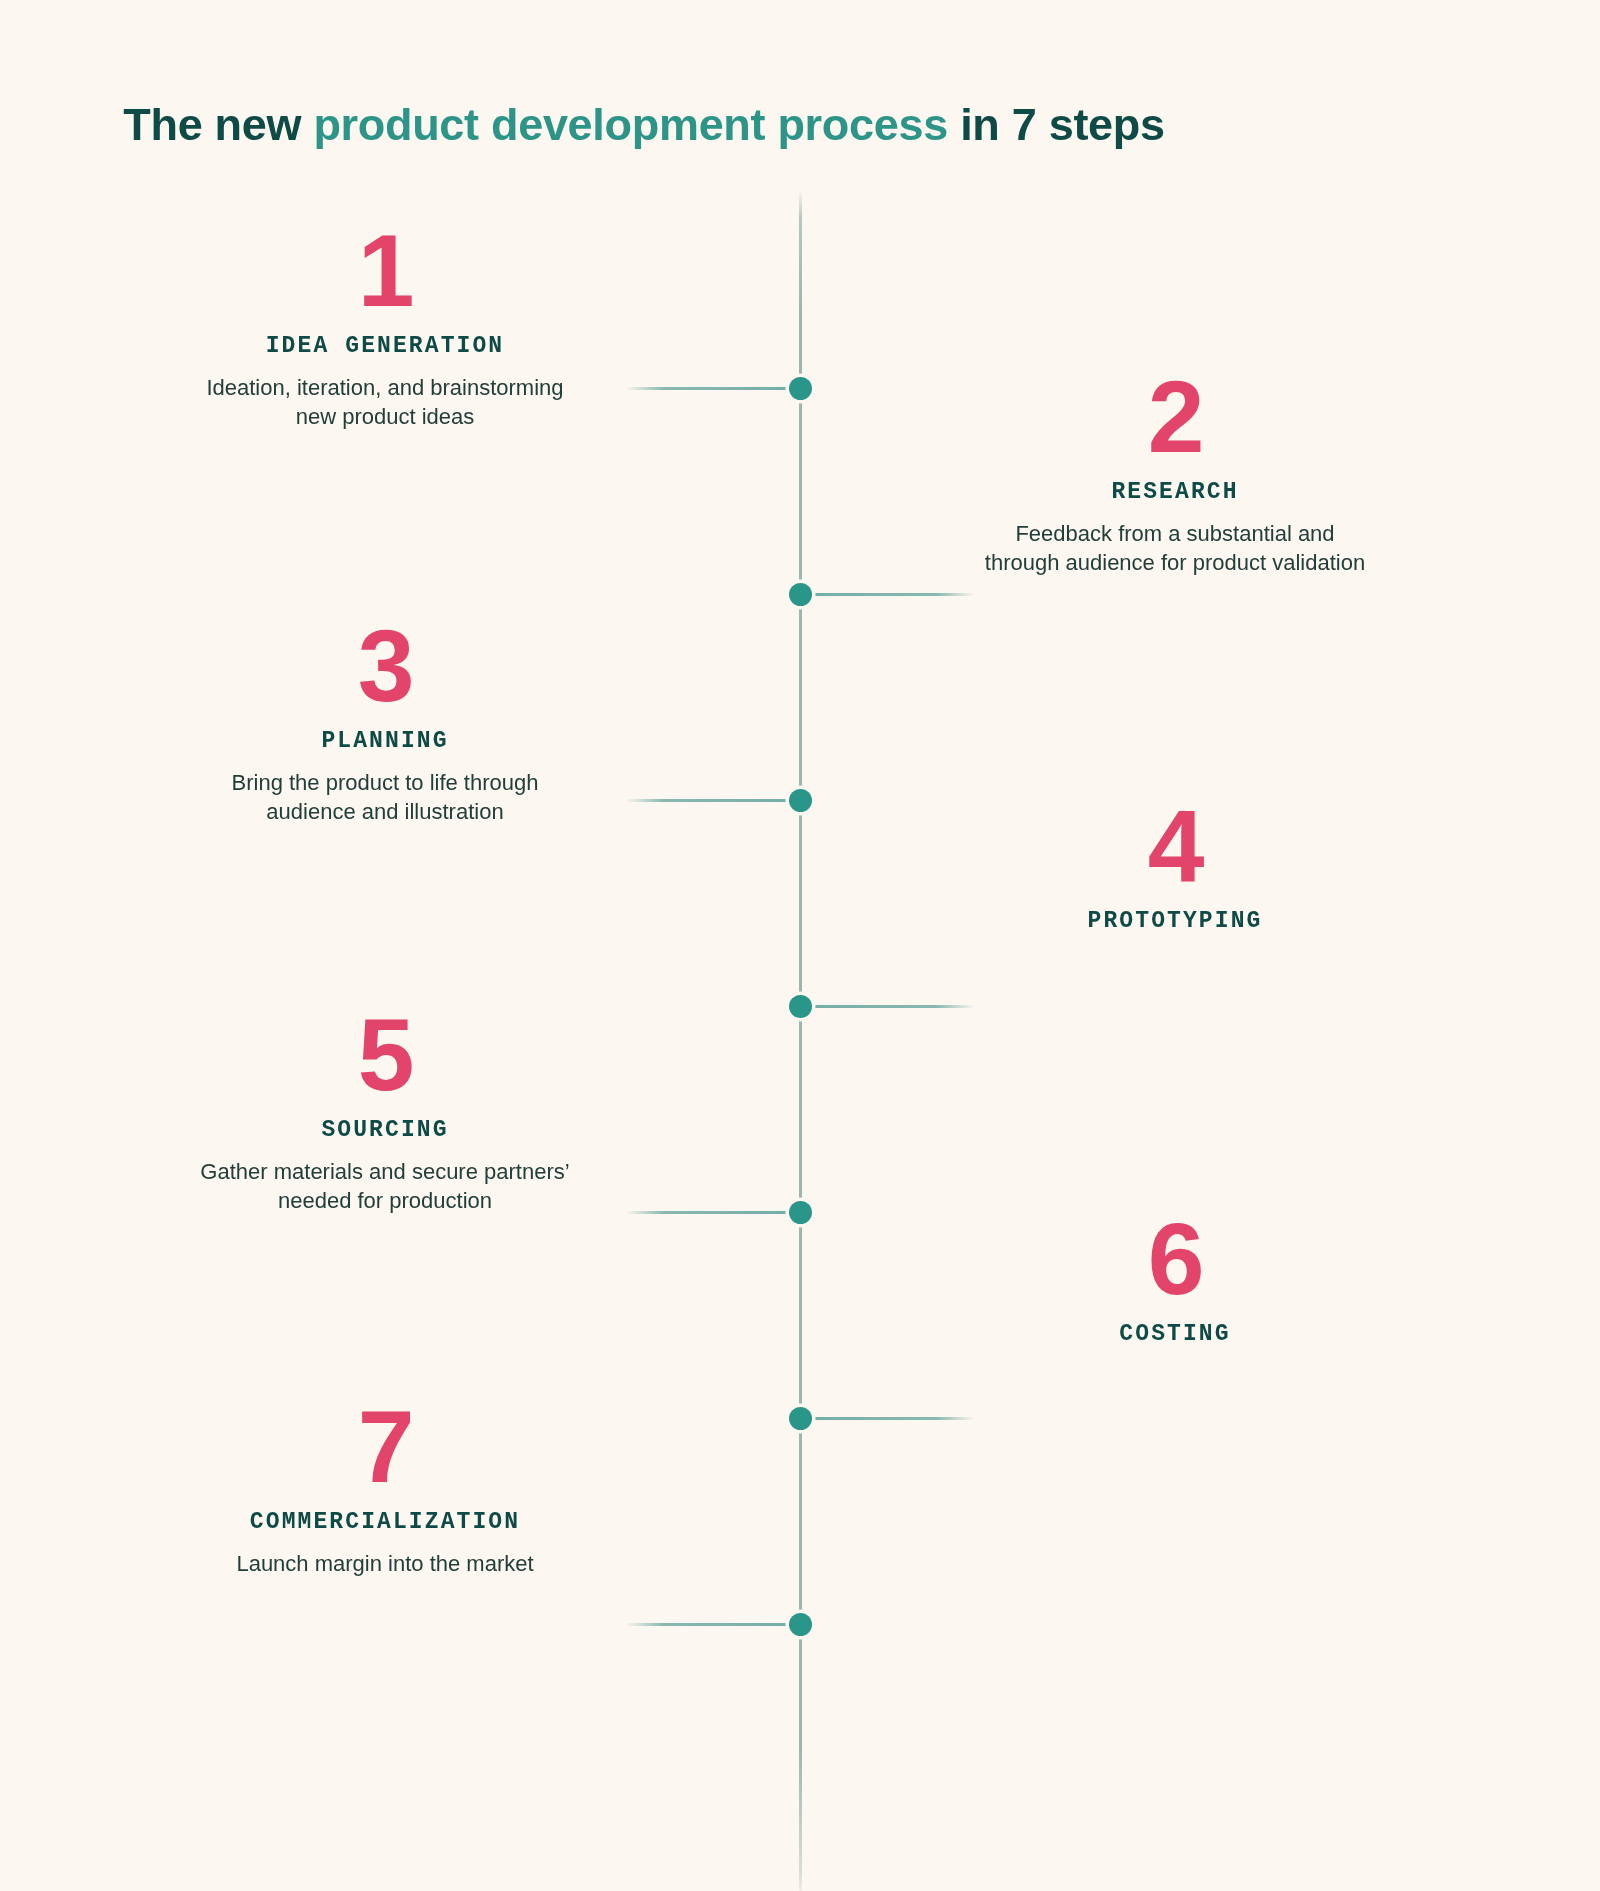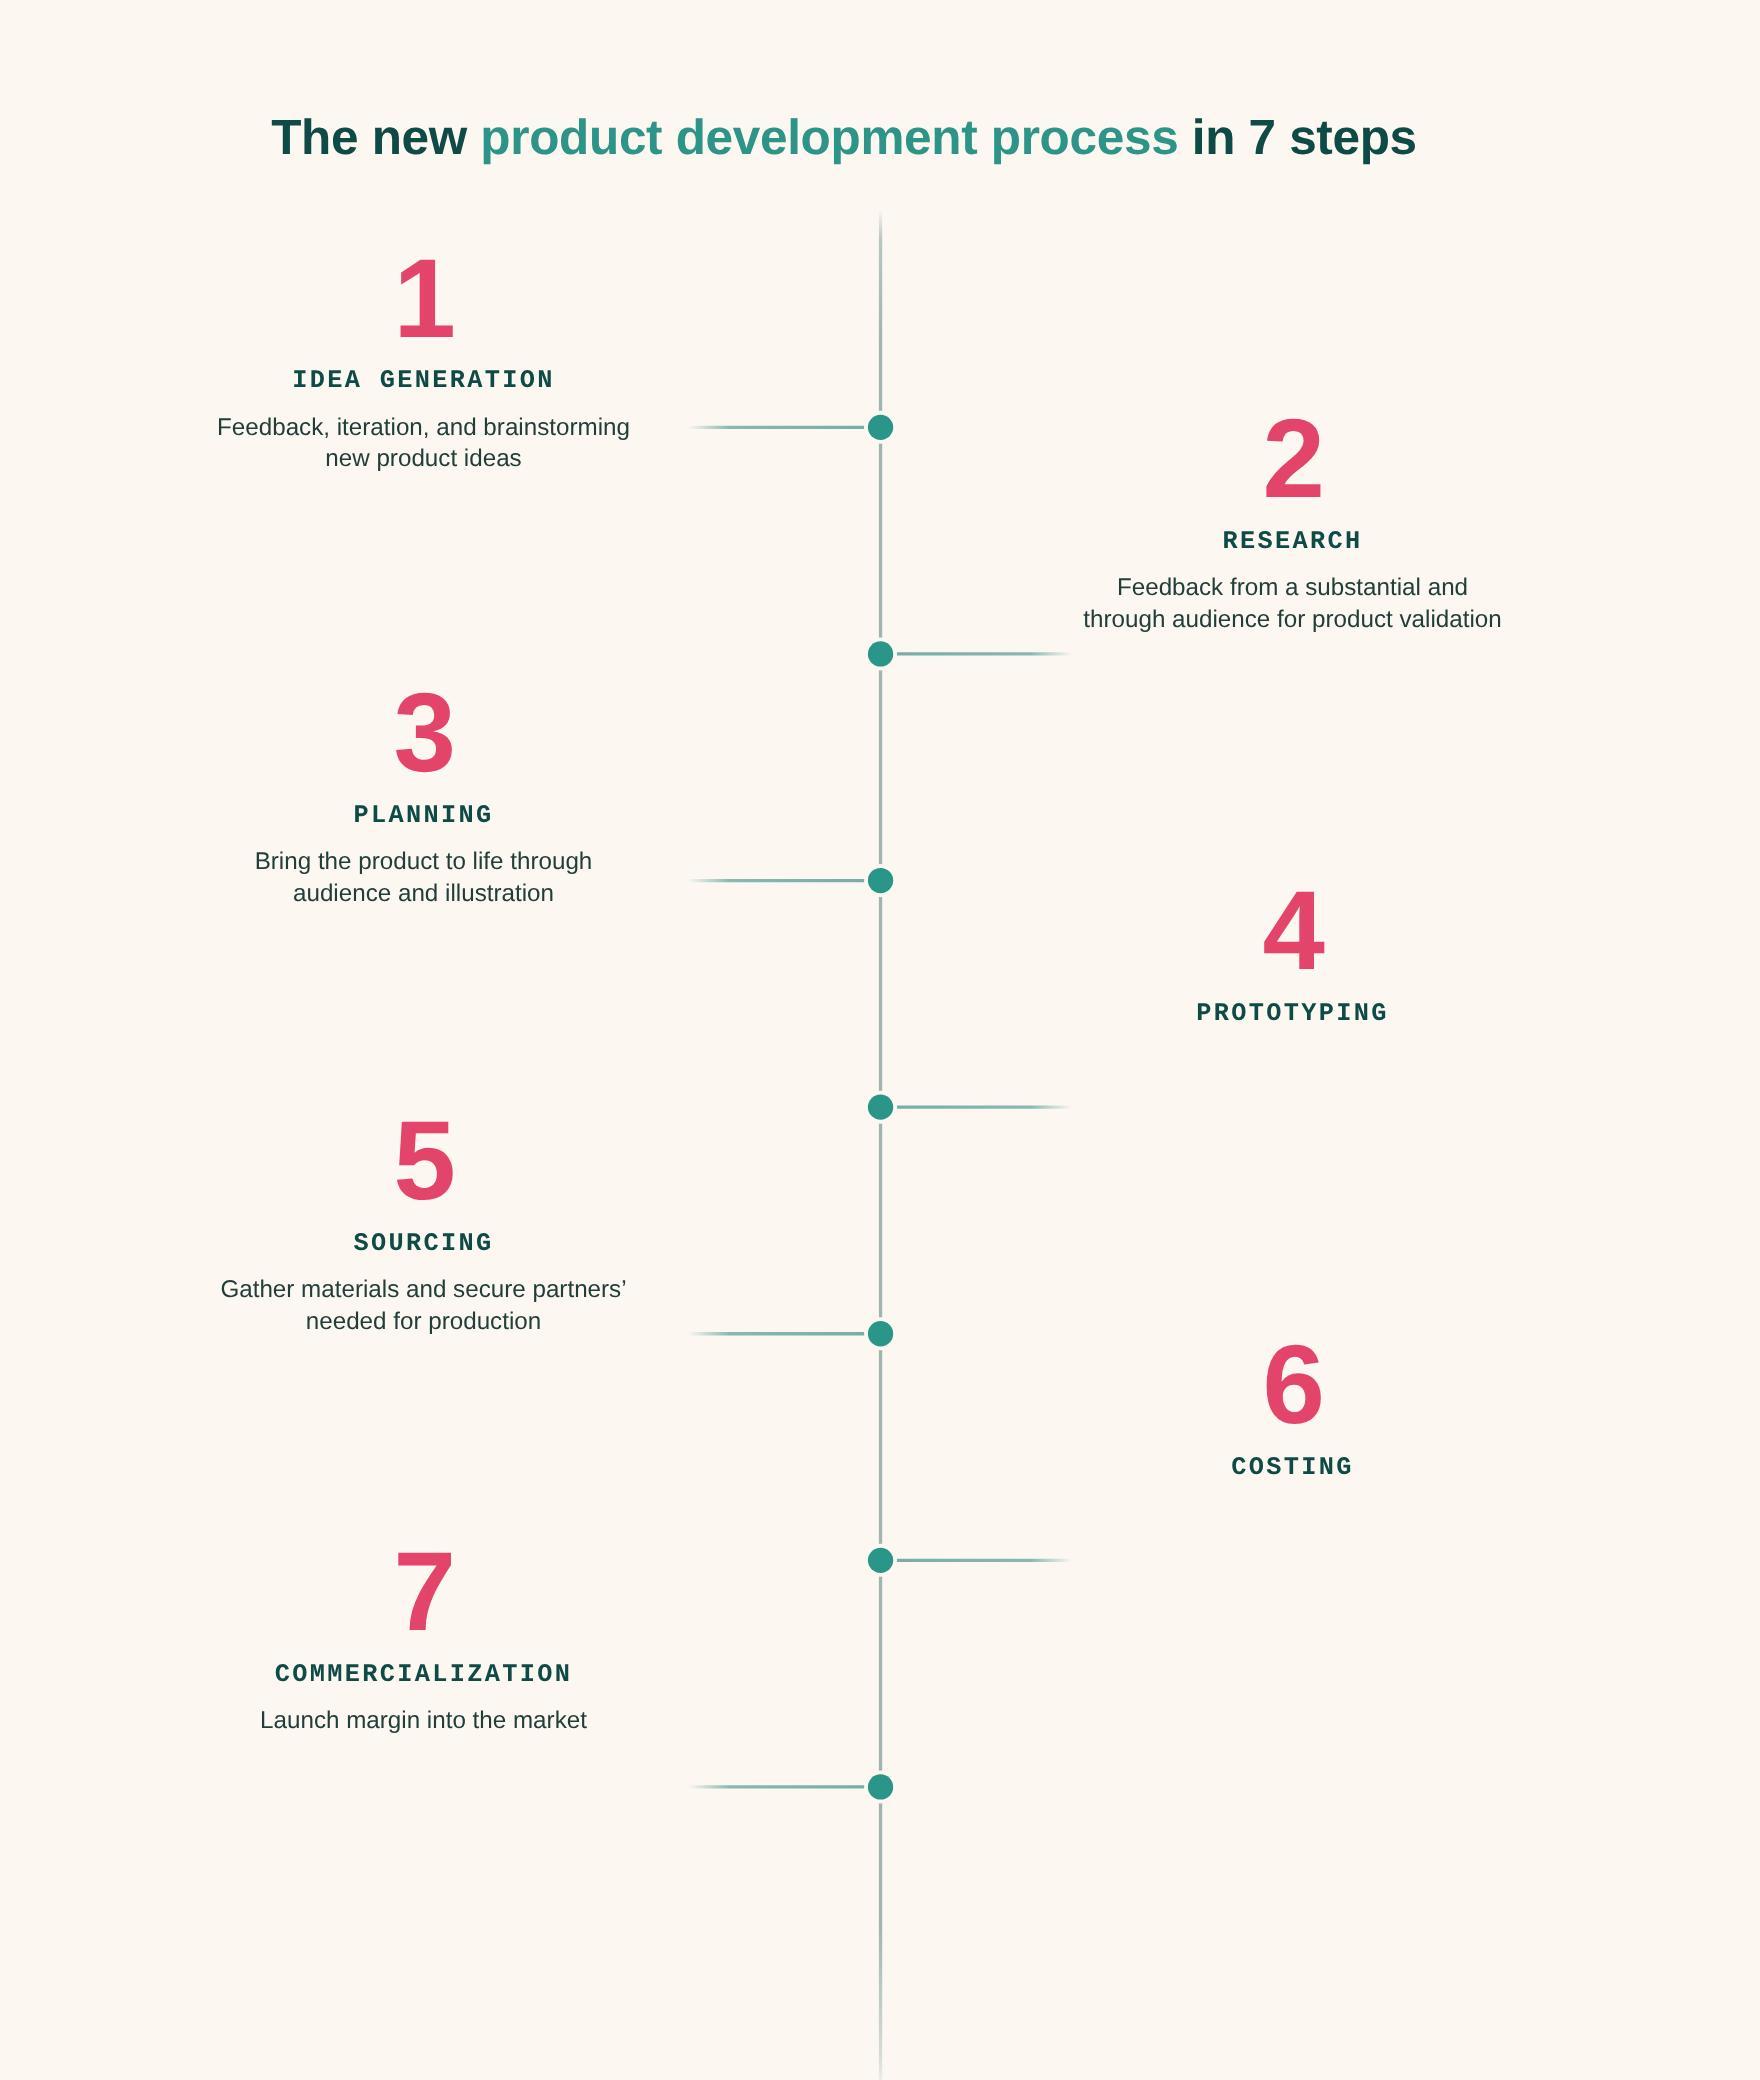--- a/index.html
+++ b/index.html
@@ -20,21 +20,21 @@
     height: 1891px;
     background: #FDF7F1;
   }
 
   
   .title {
     position: absolute;
     top: 70px;
     left: 0;
     width: 1288px;
-    text-align: right;
+    text-align: center;
     font-size: 45px;
     font-weight: 700;
     letter-spacing: -0.3px;
     line-height: 1.1;
     white-space: nowrap;
   }
   .title .seg-dark { color: #0E4A46; }
   .title .seg-accent { color: #2D9488; }
 
   
@@ -152,21 +152,21 @@
   <div class="node" style="top:594px;"></div>
   <div class="node" style="top:800px;"></div>
   <div class="node" style="top:1006px;"></div>
   <div class="node" style="top:1212px;"></div>
   <div class="node" style="top:1418px;"></div>
   <div class="node" style="top:1624px;"></div>
 
   <div class="step side-left" style="top:225px;">
     <div class="step-number">1</div>
     <div class="step-title">IDEA GENERATION</div>
-    <div class="step-desc">Feedback, iteration, and brainstorming new product ideas</div>
+    <div class="step-desc">Ideation, iteration, and brainstorming new product ideas</div>
   </div>
 
   <div class="step side-right" style="top:371px;">
     <div class="step-number">2</div>
     <div class="step-title">RESEARCH</div>
     <div class="step-desc">Feedback from a substantial and through audience for product validation</div>
   </div>
 
   <div class="step side-left" style="top:620px;">
     <div class="step-number">3</div>

